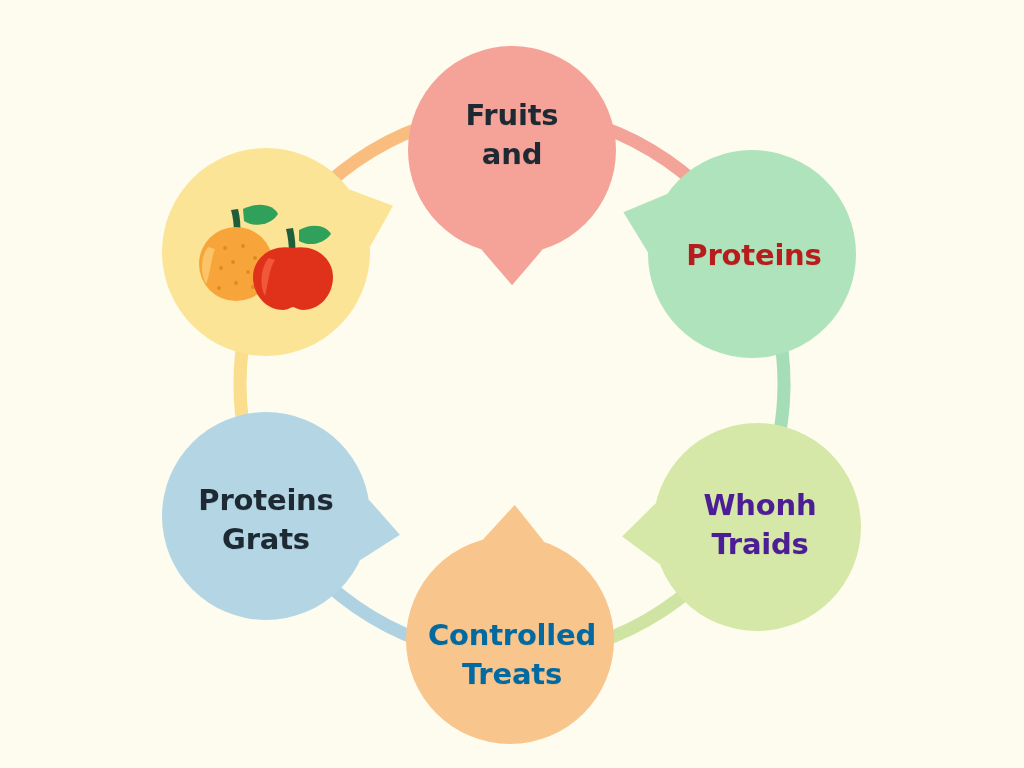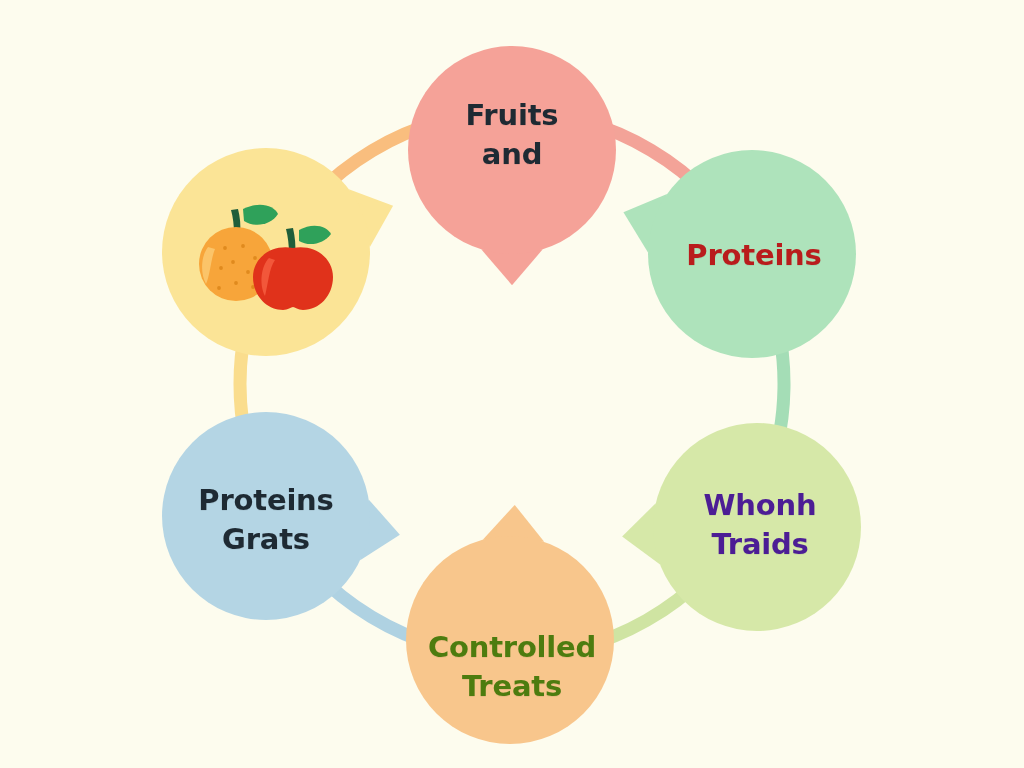--- a/index.html
+++ b/index.html
@@ -88,21 +88,21 @@
           <circle cx="266" cy="252" r="104" fill="#FBE496"></circle>
         </g>
       </g>
   </svg>
 
   <div class="node-label" style="left: 512px; top: 135px; color: rgb(30, 42, 51);">Fruits
 and</div>
   <div class="node-label" style="left: 754px; top: 255px; color: #b91c1c;">Proteins</div>
   <div class="node-label" style="left: 760px; top: 525px; color: #4c1d95;">Whonh
 Traids</div>
-  <div class="node-label" style="left: 512px; top: 655px; color: #4d7c0f; margin-top: 12px;">Controlled
+  <div class="node-label" style="left: 512px; top: 655px; color: #0369a1;">Controlled
 Treats</div>
   <div class="node-label" style="left: 266px; top: 520px; color: rgb(30, 42, 51);">Proteins
 Grats</div>
 
   <div class="fruit-art" id="fruit-art" style="left: 266px; top: 252px;">
     <svg viewBox="0 0 170 120" width="170" height="120">
 
       <path id="orange-leaf" d="M62 17 C78 9 93 13 97 22 C90 33 74 36 63 29 Z" fill="#2FA15A"></path>
 
       <path id="orange-stem" d="M57 17 C59 25 60 33 59 43 L53 43 C53 33 52 25 50 18 Z" fill="#1F5E3A"></path>

